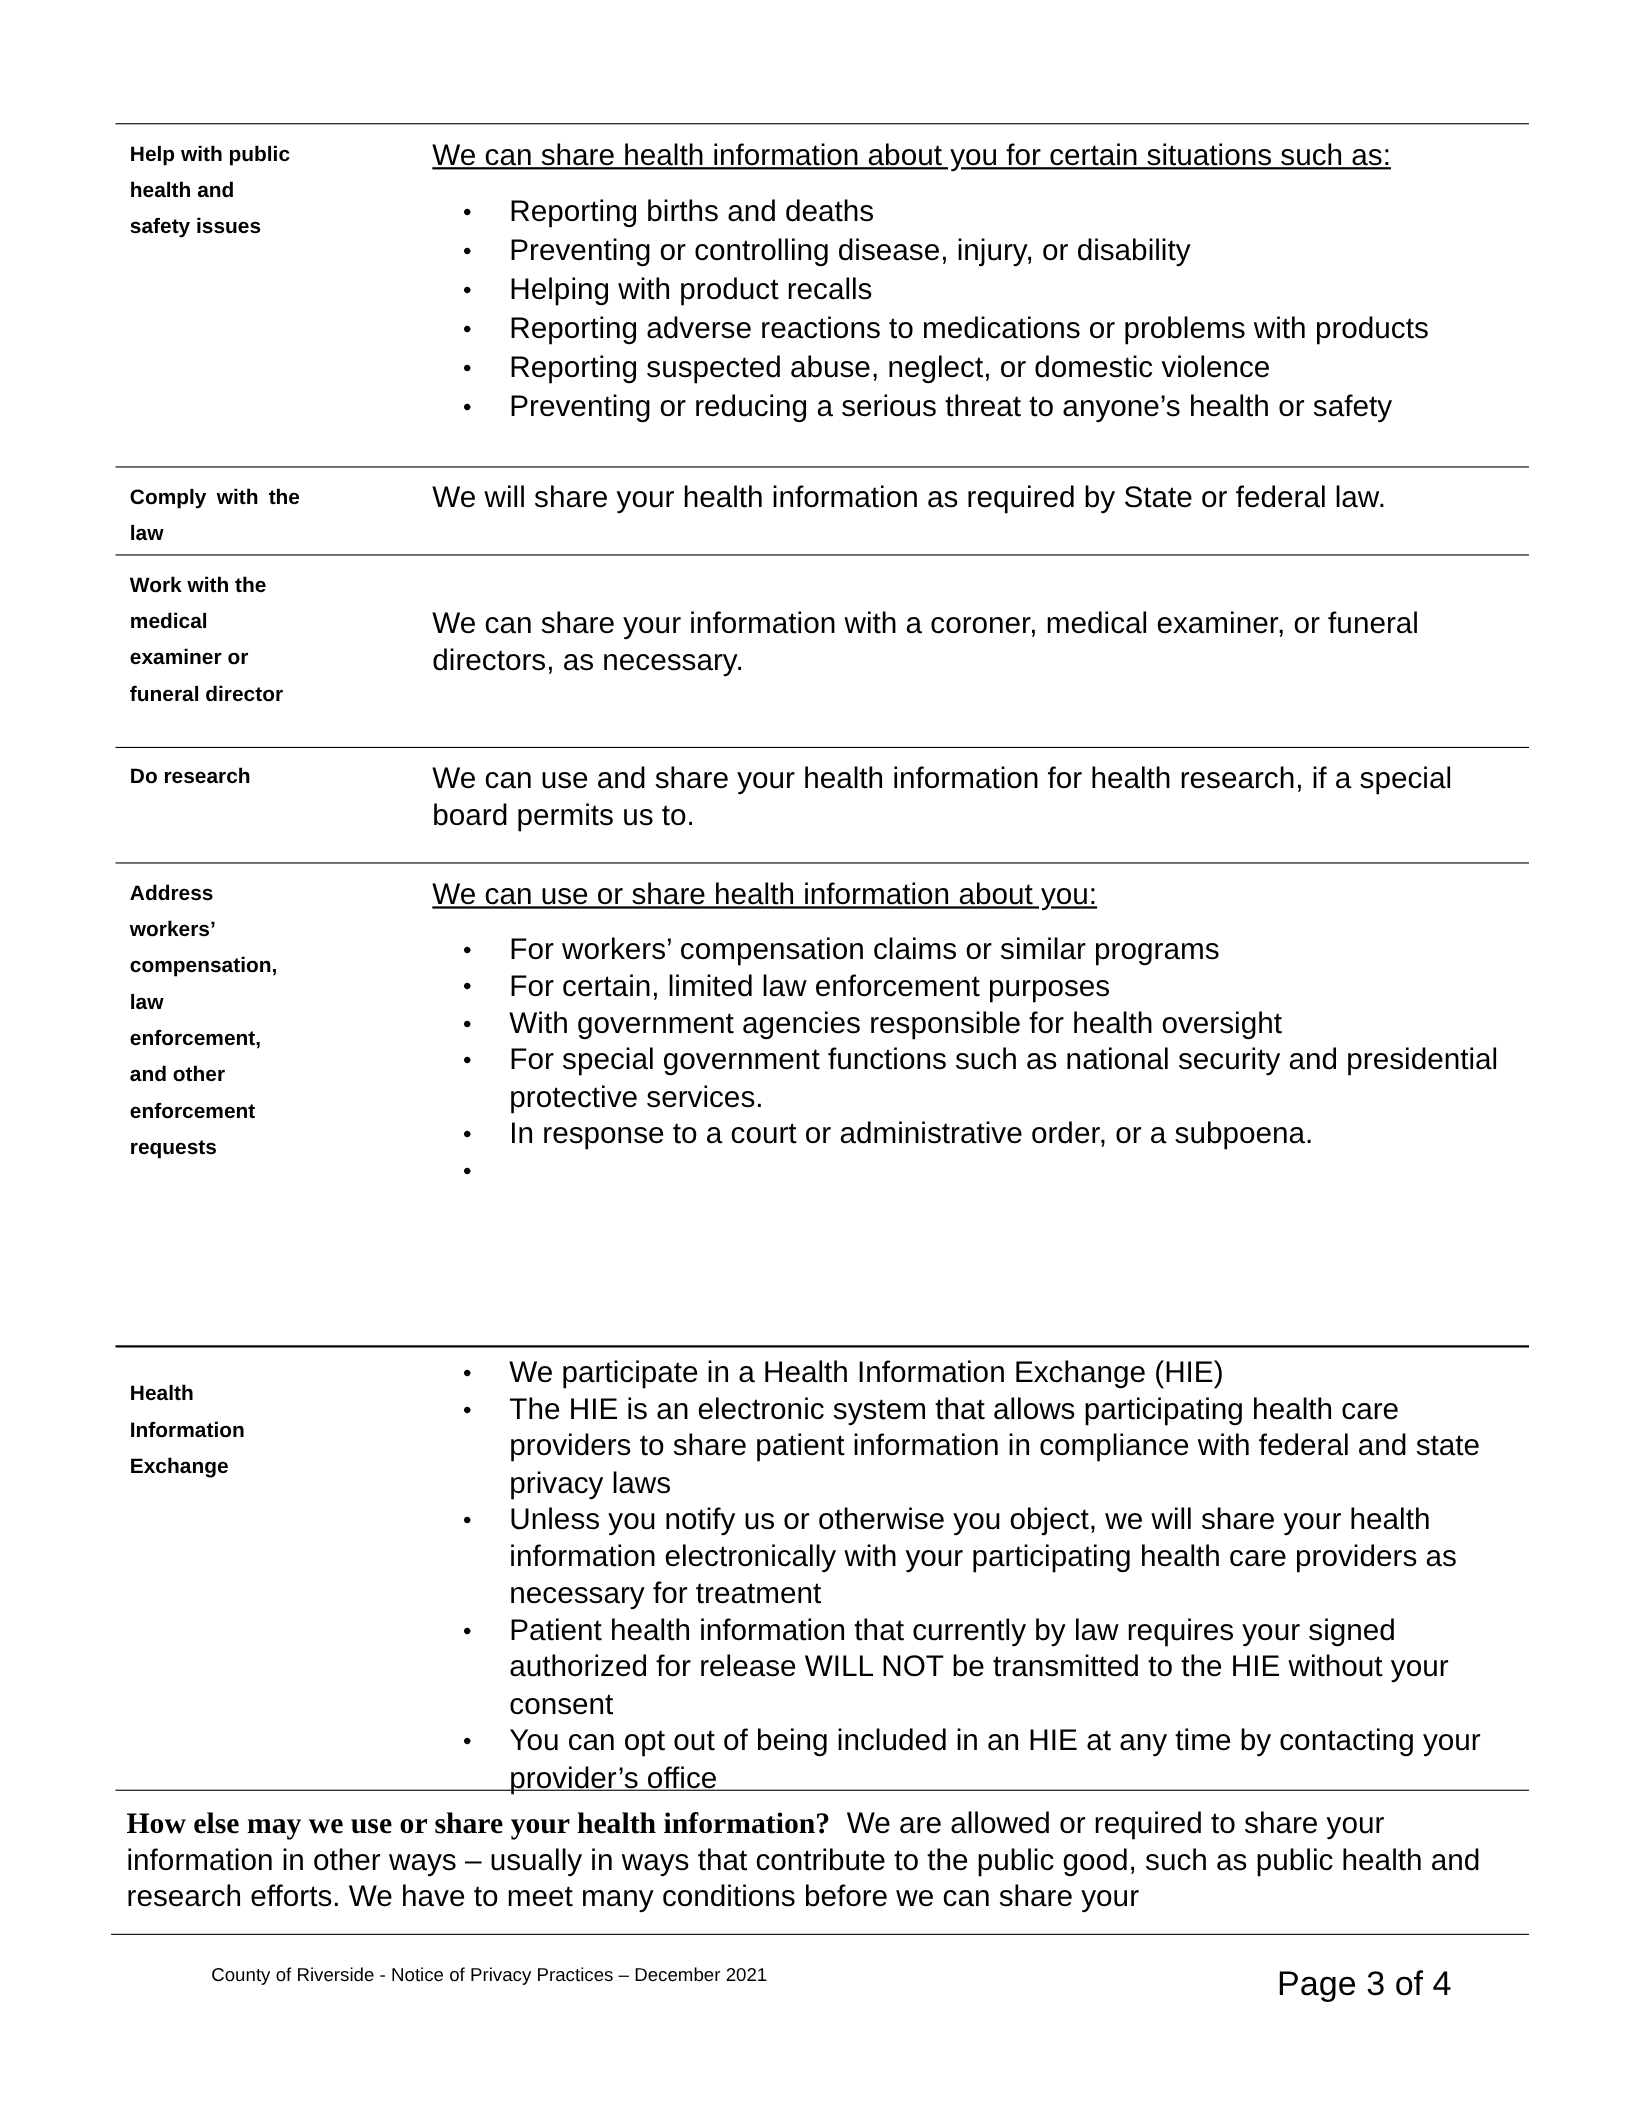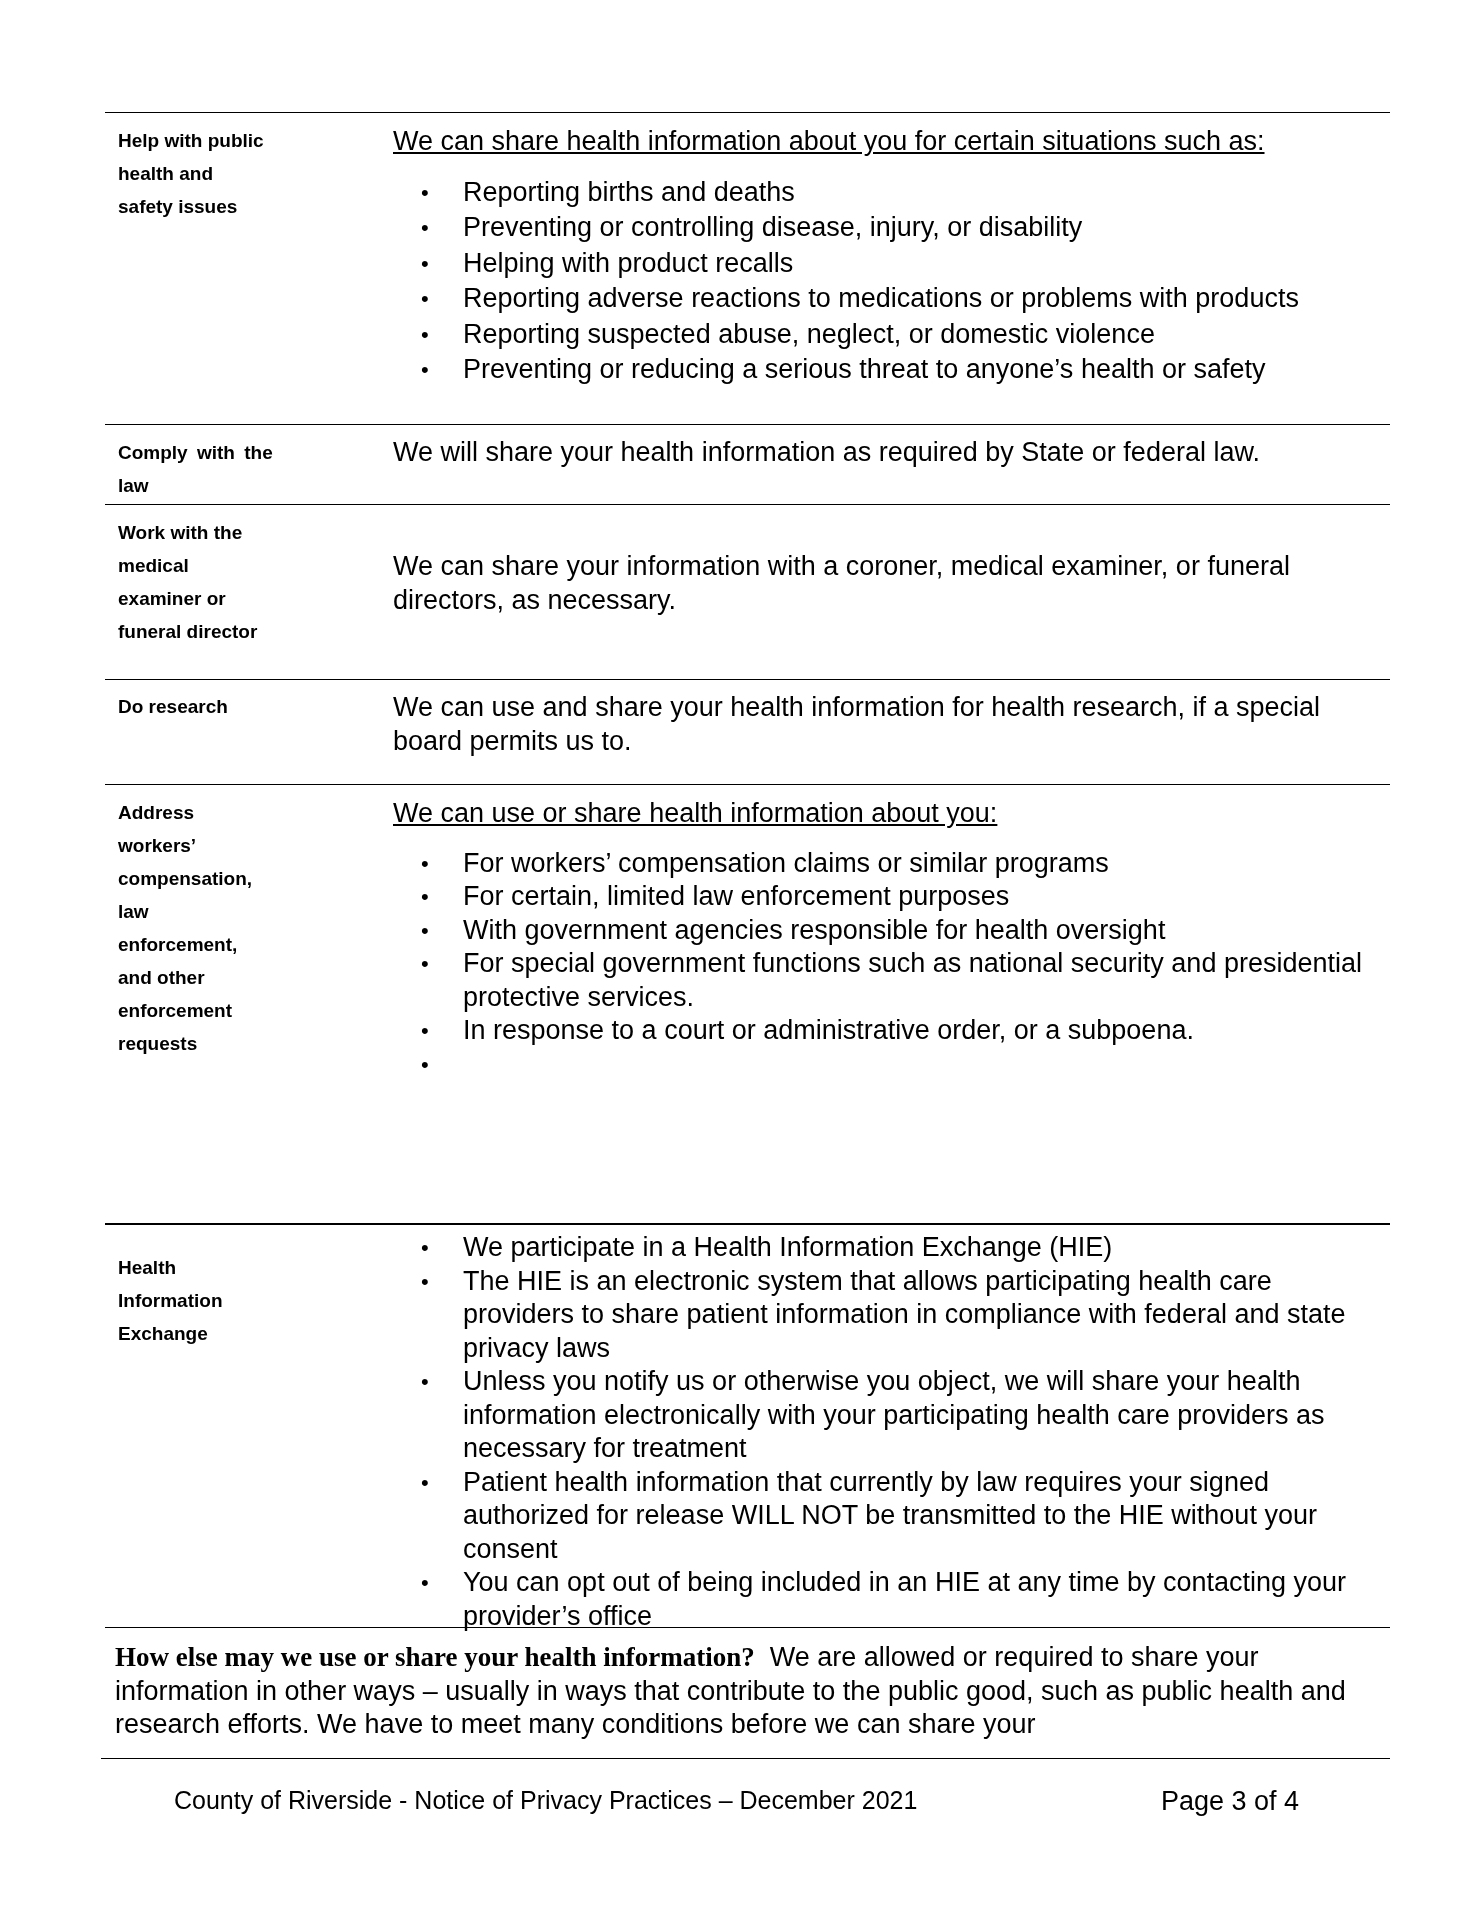--- a/index.html
+++ b/index.html
@@ -12,22 +12,22 @@
     .label { position: absolute; left: 13px; width: 250px; font-weight: bold; font-size: 19px; line-height: 33px; }
     .body { position: absolute; left: 288px; width: 1000px; font-size: 27px; line-height: 33.5px; }
     .intro { margin: 0; text-decoration: underline; }
     ul { list-style: none; margin: 0; padding: 0; }
     ul li { position: relative; padding-left: 70px; }
     ul li .bullet { position: absolute; left: 28px; top: 0; width: 20px; text-align: left; font-size: 22px; }
     ul.spaced { margin-top: 16px; }
     .lh35 li { line-height: 35.5px; }
     .closing { position: absolute; left: 115px; top: 1641px; width: 1260px; font-size: 27px; line-height: 33.5px; }
     .closing b { font-weight: bold; font-family: Liberation Serif, serif; }
-    .footer-left { position: absolute; left: 174px; top: 1786px; font-size: 25px; }
-    .footer-right { position: absolute; left: 1161px; top: 1786px; font-size: 27px; }
+    .footer-left { position: absolute; left: 192px; top: 1786px; font-size: 17px; }
+    .footer-right { position: absolute; left: 1161px; top: 1786px; font-size: 31px; }
   </style>
 </head>
 <body>
 
 <div class="rule" style="top:112px"></div>
 <div class="rule" style="top:424px"></div>
 <div class="rule" style="top:504px"></div>
 <div class="rule" style="top:679px"></div>
 <div class="rule" style="top:784px"></div>
 <div class="rule thick" style="top:1223px"></div>

